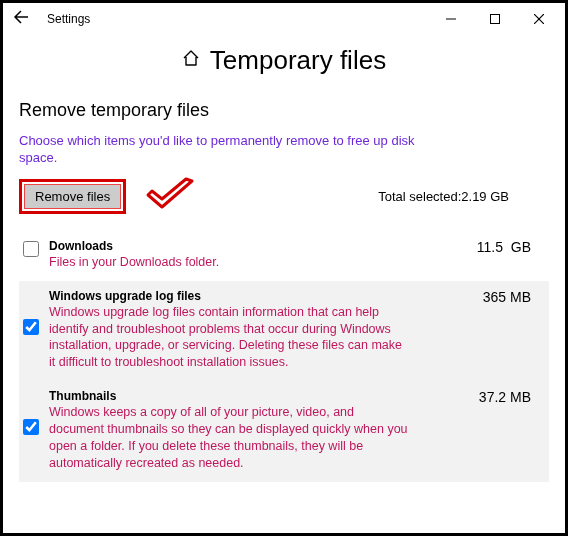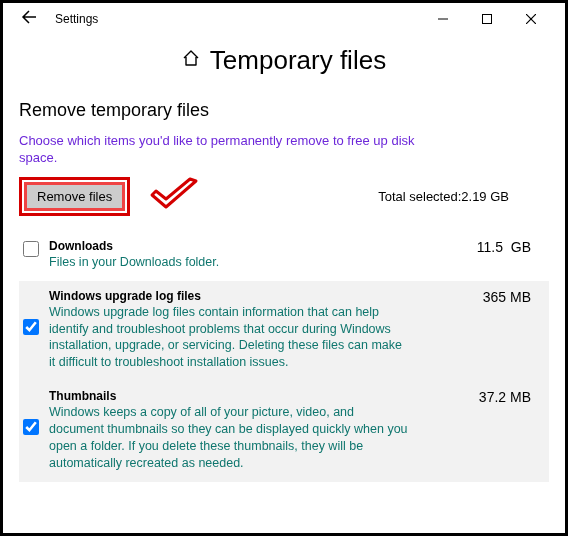--- a/index.html
+++ b/index.html
@@ -1,38 +1,38 @@
 <!DOCTYPE html>
 <html><head>
 <meta charset="utf-8">
 <style>
   * { box-sizing: border-box; margin: 0; padding: 0; }
   body { font-family: "Segoe UI", Tahoma, sans-serif; background: #fff; width: 568px; height: 536px; overflow: hidden; border: 3px solid #000; }
-  .titlebar { display: flex; align-items: center; height: 32px; padding: 0 12px; }
+  .titlebar { display: flex; align-items: center; height: 32px; padding: 0 4px; }
   .titlebar .back { width: 28px; text-align: center; font-size: 18px; cursor: pointer; }
   .titlebar .title { font-size: 12px; margin-left: 12px; flex: 1; }
   .titlebar .win-controls { display: flex; }
   .titlebar .win-btn { width: 44px; height: 28px; display: flex; align-items: center; justify-content: center; cursor: pointer; }
   .header { display: flex; align-items: center; padding: 10px 16px 6px 16px; justify-content: center; }
   .home-icon { font-size: 18px; margin-right: 10px; }
   .page-title { font-size: 26px; font-weight: 400; }
   .subheader { font-size: 18px; font-weight: 400; padding: 18px 16px 8px 16px; }
   .desc { font-size: 13px; color: #6d28d9; padding: 4px 16px 0 16px; max-width: 430px; line-height: 1.3; }
   .action-row { display: flex; align-items: center; padding: 10px 16px 4px 16px; }
   .remove-btn-wrap { border: 3px solid #d40000; padding: 2px; display: inline-block; }
-  .remove-btn { background: #ccc; border: 3px solid #ef4444; font-size: 13px; padding: 4px 10px; cursor: pointer; font-family: inherit; }
+  .remove-btn { background: #ccc; border: 1px solid #ef4444; font-size: 13px; padding: 4px 10px; cursor: pointer; font-family: inherit; }
   .checkmark { margin-left: 16px; }
   .total { font-size: 13px; margin-left: auto; margin-right: 40px; }
   .list { margin: 10px 16px 0 16px; }
   .item { display: flex; align-items: flex-start; padding: 8px 10px 10px 4px; }
   .item.hl { background: #f2f2f2; }
   .item .cb { width: 16px; height: 16px; margin-right: 10px; margin-top: 2px; flex-shrink: 0; cursor: pointer; }
   .item .content { flex: 1; }
   .item .name { font-size: 12px; font-weight: 600; }
-  .item .sub { font-size: 12.5px; color: #0f766e; line-height: 1.35; margin-top: 1px; max-width: 360px; }
+  .item .sub { font-size: 12.5px; color: #be185d; line-height: 1.35; margin-top: 1px; max-width: 360px; }
   .item .size { font-size: 14px; width: 80px; text-align: right; padding-right: 8px; white-space: pre; }
   .downloads-cb-wrap { align-self: center; margin-top: -10px; }
 </style>
 </head>
 <body>
 
 <div class="titlebar">
   <div class="back">
     <svg width="16" height="16" viewBox="0 0 16 16">
         <path d="M8 2 L2 8 L8 14 M2 8 H15" stroke="#000" stroke-width="1.5" fill="none"></path>

